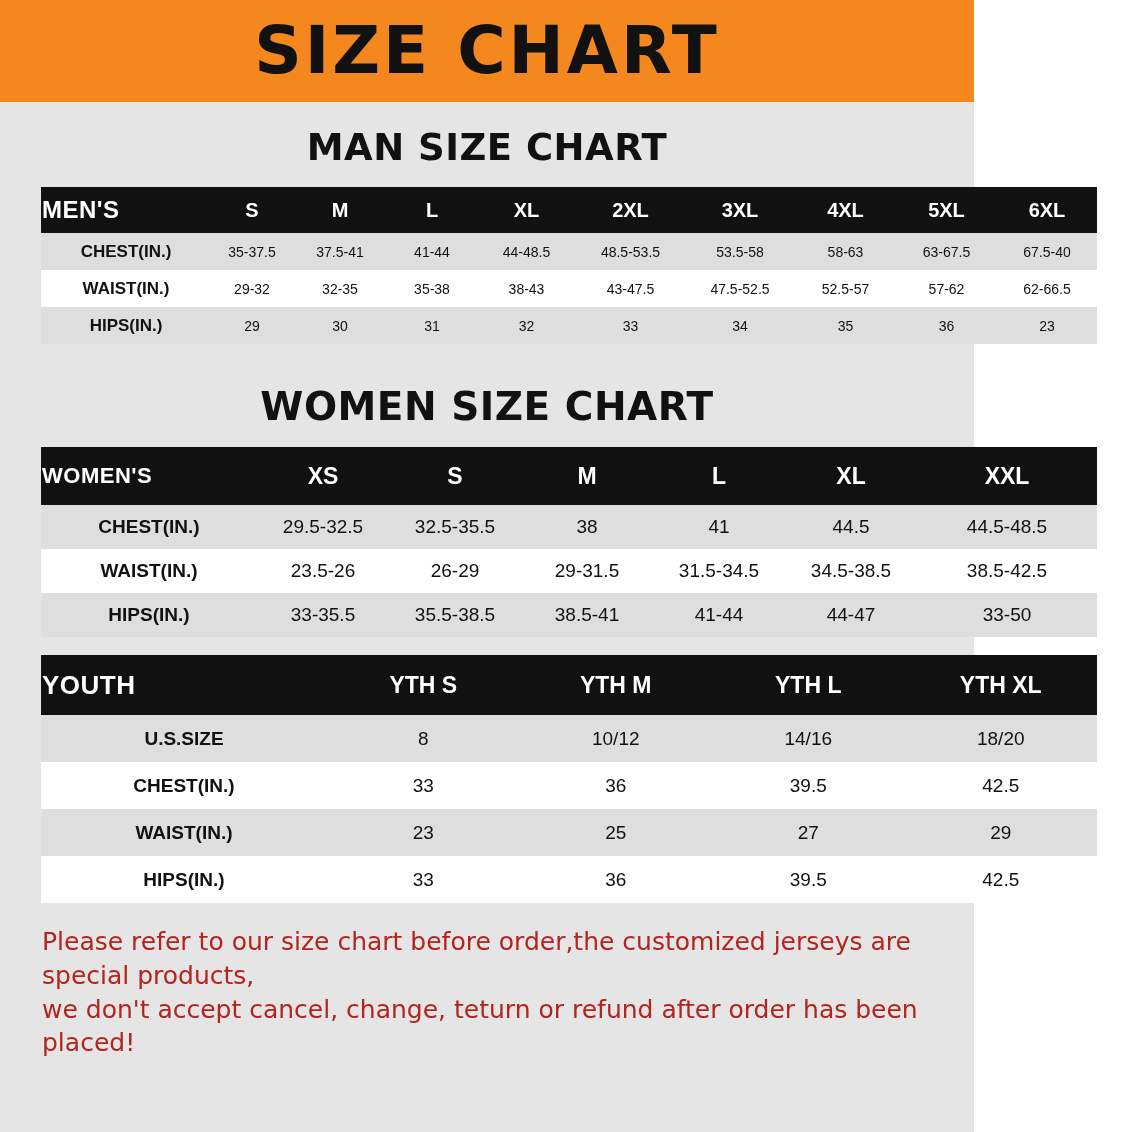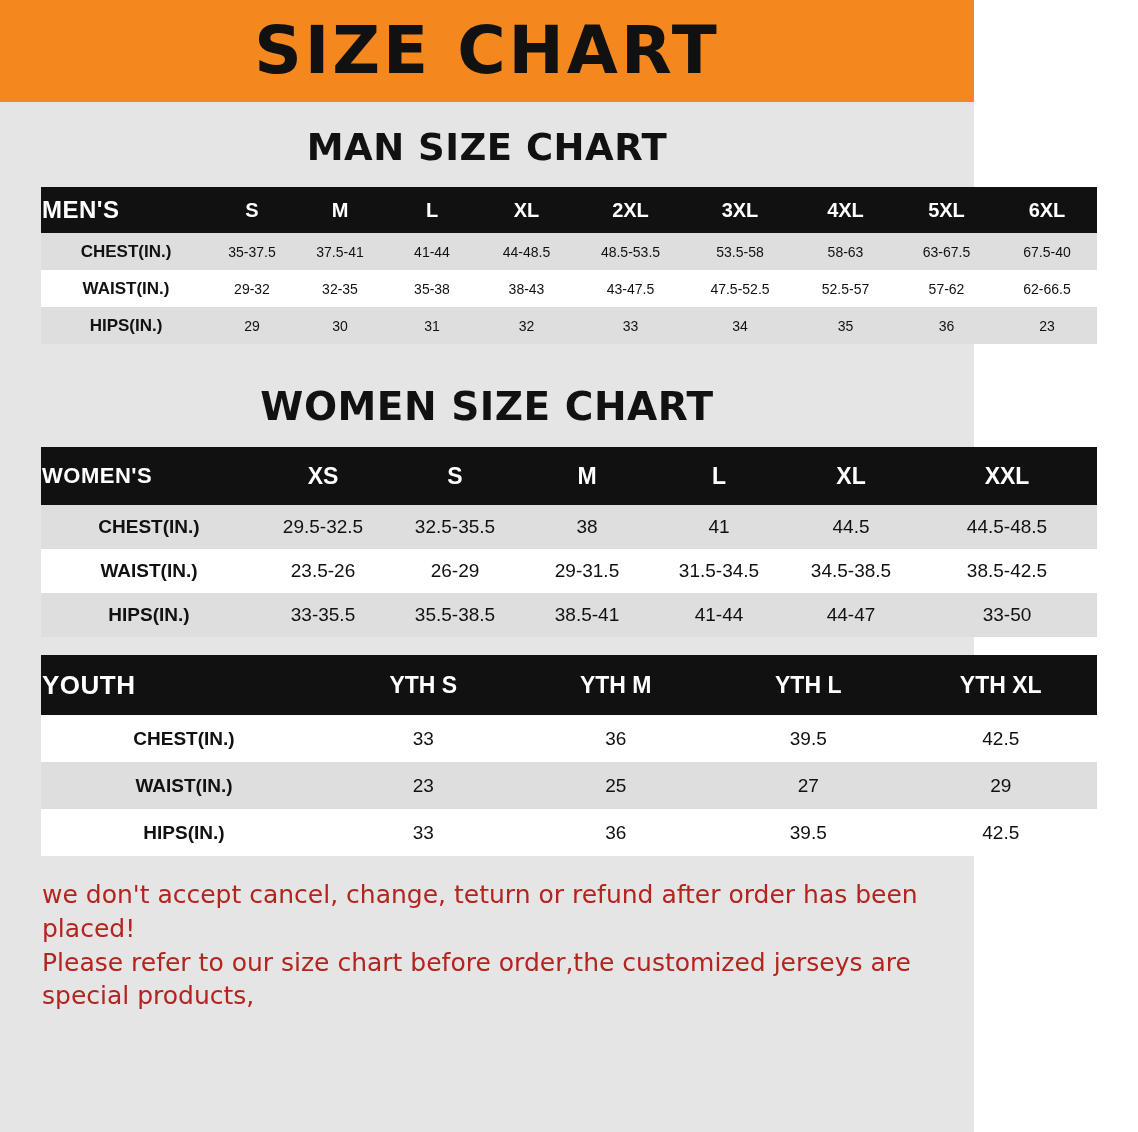--- a/index.html
+++ b/index.html
@@ -262,20 +262,27 @@
       <thead>
         <tr>
           <th class="row-head">YOUTH</th>
           <th>YTH S</th>
           <th>YTH M</th>
           <th>YTH L</th>
           <th>YTH XL</th>
         </tr>
       </thead>
       <tbody>
+        <tr class="shade">
+          <td class="rowlabel">U.S.SIZE</td>
+          <td>8</td>
+          <td>10/12</td>
+          <td>14/16</td>
+          <td>18/20</td>
+        </tr>
         <tr class="plain">
           <td class="rowlabel">CHEST(IN.)</td>
           <td>33</td>
           <td>36</td>
           <td>39.5</td>
           <td>42.5</td>
         </tr>
         <tr class="shade">
           <td class="rowlabel">WAIST(IN.)</td>
           <td>23</td>
@@ -288,17 +295,17 @@
           <td>33</td>
           <td>36</td>
           <td>39.5</td>
           <td>42.5</td>
         </tr>
       </tbody>
     </table>
   </div>
 
   <div class="note">
+    <div>Please refer to our size chart before order,the customized jerseys are special products,</div>
     <div>we don't accept cancel, change, teturn or refund after order has been placed!</div>
-    <div>Please refer to our size chart before order,the customized jerseys are special products,</div>
   </div>
 
 </div>
 
 </body></html>

